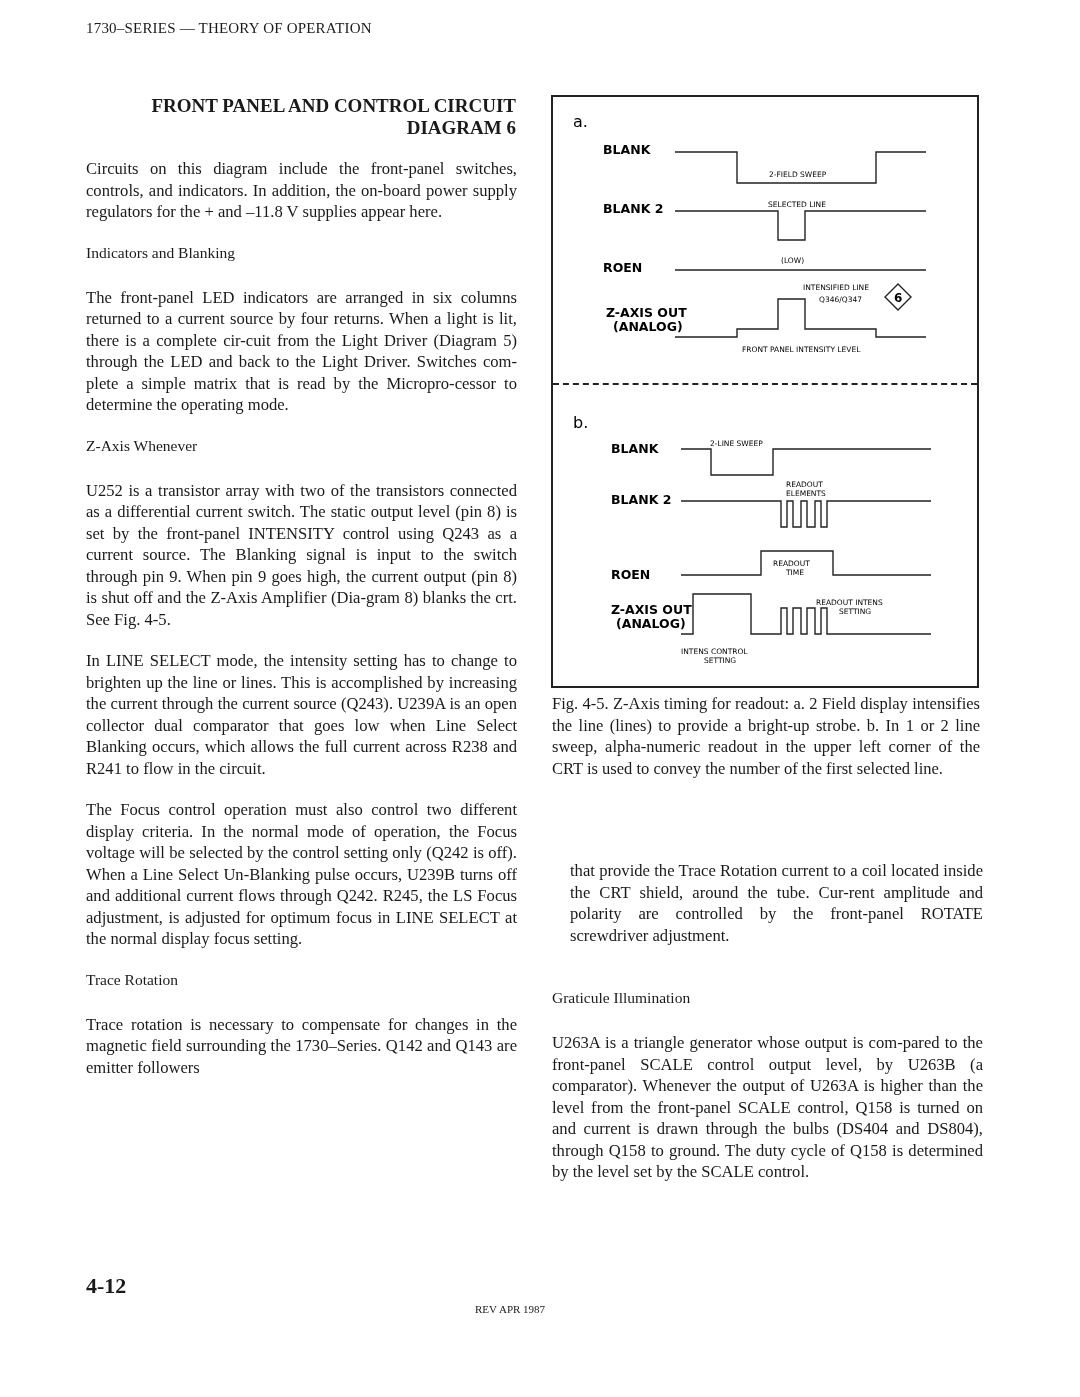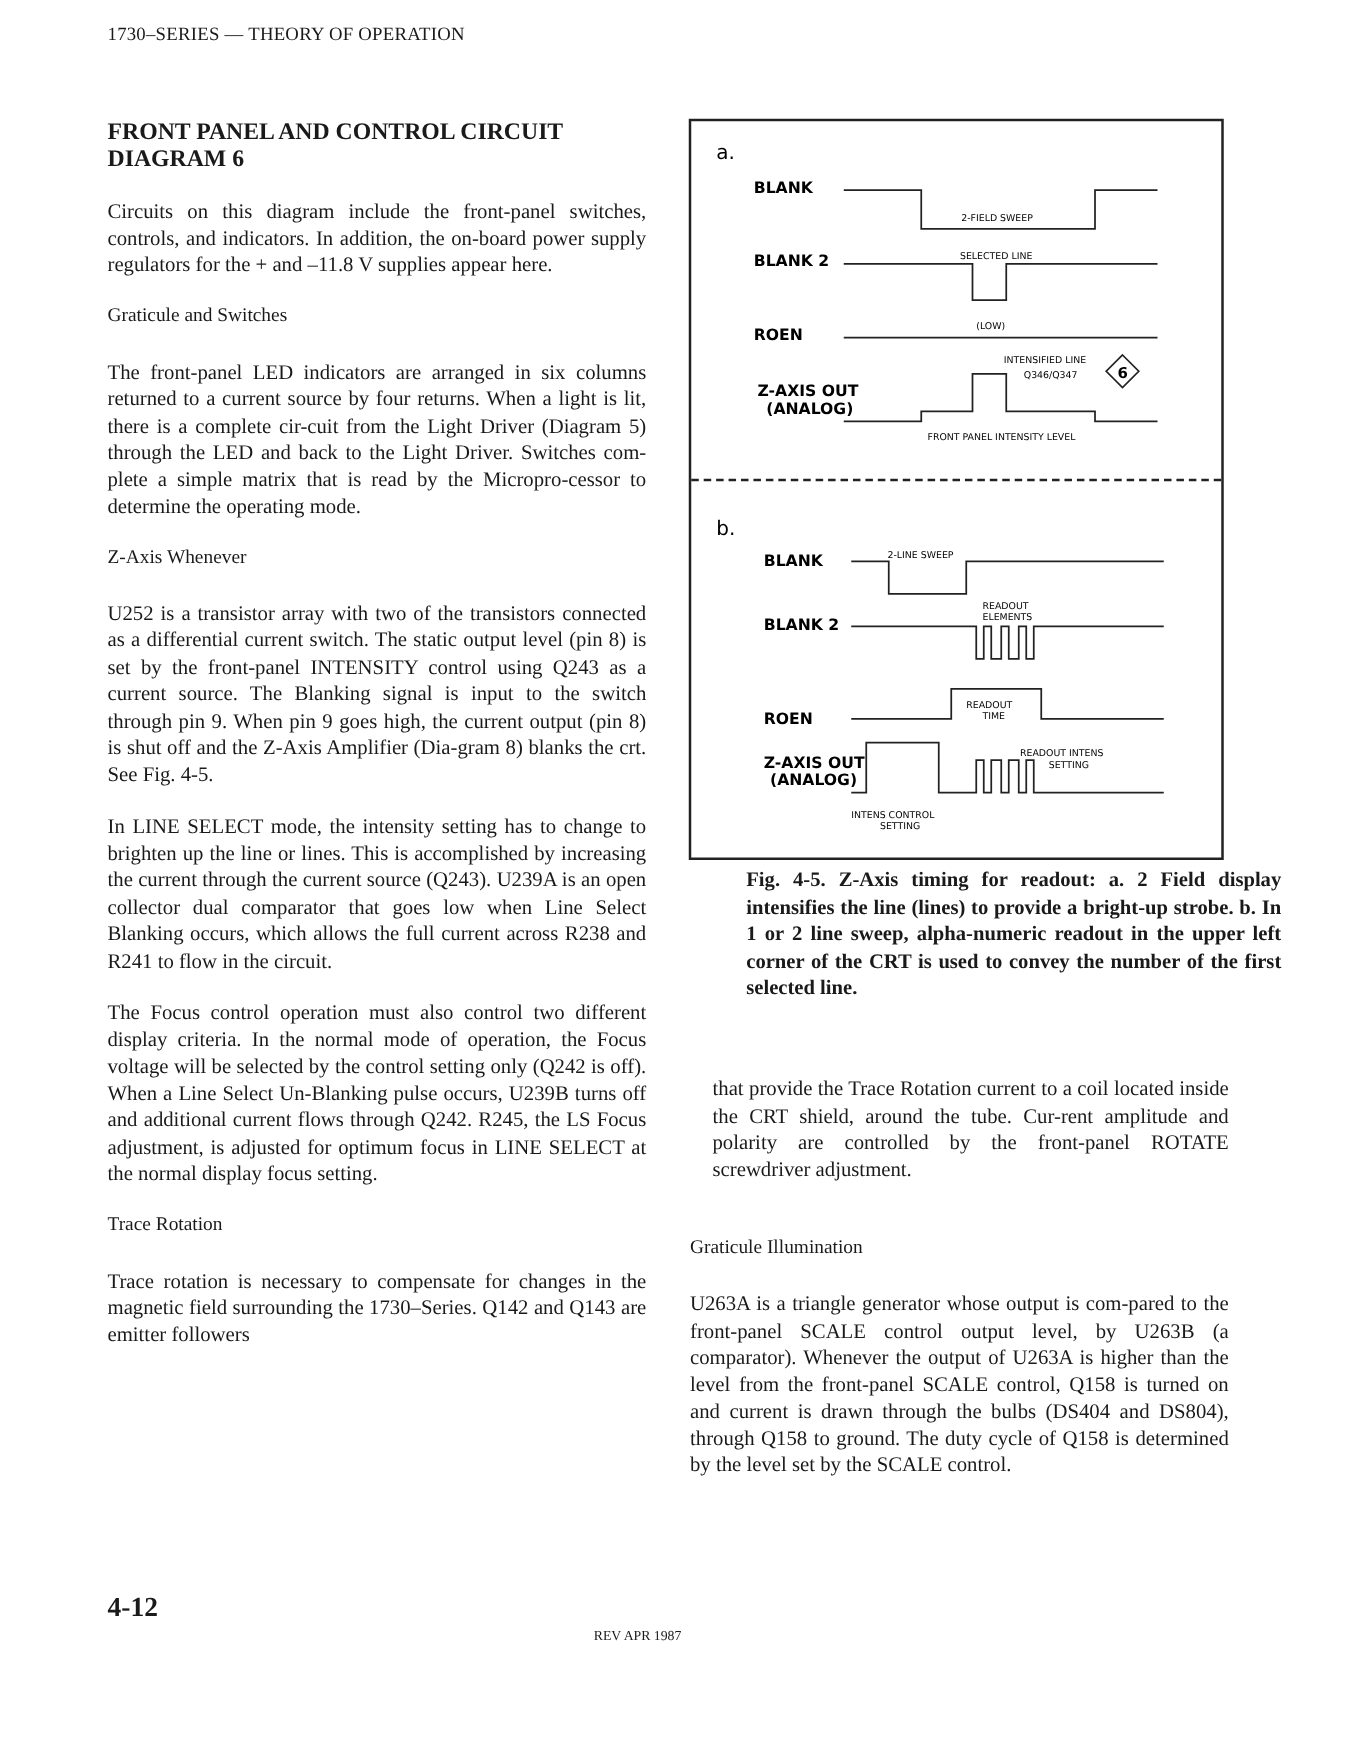--- a/index.html
+++ b/index.html
@@ -1,47 +1,47 @@
 <!DOCTYPE html>
 <html><head>
 <meta charset="utf-8">
 <style>
   html, body { margin: 0; padding: 0; background: #ffffff; }
   body { width: 1080px; height: 1397px; position: relative; overflow: hidden; color: #1a1a1a; }
   .sans { font-family: Liberation Serif, serif; }
   .serif { font-family: "Liberation Serif", "DejaVu Serif", serif; }
   .abs { position: absolute; }
   .running-header { left: 86px; top: 20px; font-size: 15px; letter-spacing: 0.2px; }
-  .section-title { left: 86px; top: 95px; width: 430px; text-align: left; font-size: 19px; font-weight: bold; line-height: 22px; }
+  .section-title { left: 86px; top: 95px; width: 430px; text-align: right; font-size: 19px; font-weight: bold; line-height: 22px; }
   .col { position: absolute; width: 431px; }
   .col-left { left: 86px; top: 158px; }
   .col-right { left: 552px; top: 860px; }
   .para { font-size: 16.6px; line-height: 21.5px; text-align: justify; margin: 0 0 20px 0; hyphens: manual; }
   .sub { font-size: 15.5px; margin: 0 0 24px 0; line-height: 20px; }
   .figure { left: 551px; top: 95px; width: 424px; height: 589px; border: 2.5px solid #222; }
   .fig-divider { position: absolute; left: 0; right: 0; top: 286px; border-top: 2.5px dashed #222; }
   .sig { font-size: 12.5px; font-weight: bold; }
-  .caption { left: 552px; top: 693px; width: 428px; font-size: 16.5px; font-weight: bold; line-height: 21.5px; text-align: justify; margin-left: 45px; }
+  .caption { left: 552px; top: 693px; width: 428px; font-size: 16.5px; font-weight: normal; line-height: 21.5px; text-align: justify; }
   .footer-page { left: 86px; top: 1273px; font-size: 22px; font-weight: bold; }
   .footer-rev { left: 475px; top: 1303px; font-size: 11px; }
   svg text { font-family: "DejaVu Sans", "Liberation Sans", sans-serif; }
 </style>
 </head>
 <body>
 
 <div class="abs sans running-header">1730–SERIES — THEORY OF OPERATION</div>
 
 <div class="abs sans section-title">
   <div>FRONT PANEL AND CONTROL CIRCUIT</div>
   <div>DIAGRAM 6</div>
 </div>
 
 <div class="col col-left">
   <p class="para serif">Circuits on this diagram include the front-panel switches, controls, and indicators. In addition, the on-board power supply regulators for the + and –11.8 V supplies appear here.</p>
-  <h3 class="sub sans" style="font-weight:normal;">Graticule and Switches</h3>
+  <h3 class="sub sans" style="font-weight:normal;">Indicators and Blanking</h3>
   <p class="para serif">The front-panel LED indicators are arranged in six columns returned to a current source by four returns. When a light is lit, there is a complete cir-cuit from the Light Driver (Diagram 5) through the LED and back to the Light Driver. Switches com-plete a simple matrix that is read by the Micropro-cessor to determine the operating mode.</p>
   <h3 class="sub sans" style="font-weight:normal;">Z-Axis Whenever</h3>
   <p class="para serif">U252 is a transistor array with two of the transistors connected as a differential current switch. The static output level (pin 8) is set by the front-panel INTENSITY control using Q243 as a current source. The Blanking signal is input to the switch through pin 9. When pin 9 goes high, the current output (pin 8) is shut off and the Z-Axis Amplifier (Dia-gram 8) blanks the crt. See Fig. 4-5.</p>
   <p class="para serif">In LINE SELECT mode, the intensity setting has to change to brighten up the line or lines. This is accomplished by increasing the current through the current source (Q243). U239A is an open collector dual comparator that goes low when Line Select Blanking occurs, which allows the full current across R238 and R241 to flow in the circuit.</p>
   <p class="para serif">The Focus control operation must also control two different display criteria. In the normal mode of operation, the Focus voltage will be selected by the control setting only (Q242 is off). When a Line Select Un-Blanking pulse occurs, U239B turns off and additional current flows through Q242. R245, the LS Focus adjustment, is adjusted for optimum focus in LINE SELECT at the normal display focus setting.</p>
   <h3 class="sub sans" style="font-weight:normal;">Trace Rotation</h3>
   <p class="para serif">Trace rotation is necessary to compensate for changes in the magnetic field surrounding the 1730–Series. Q142 and Q143 are emitter followers</p>
 </div>
 
 <div class="abs figure">

